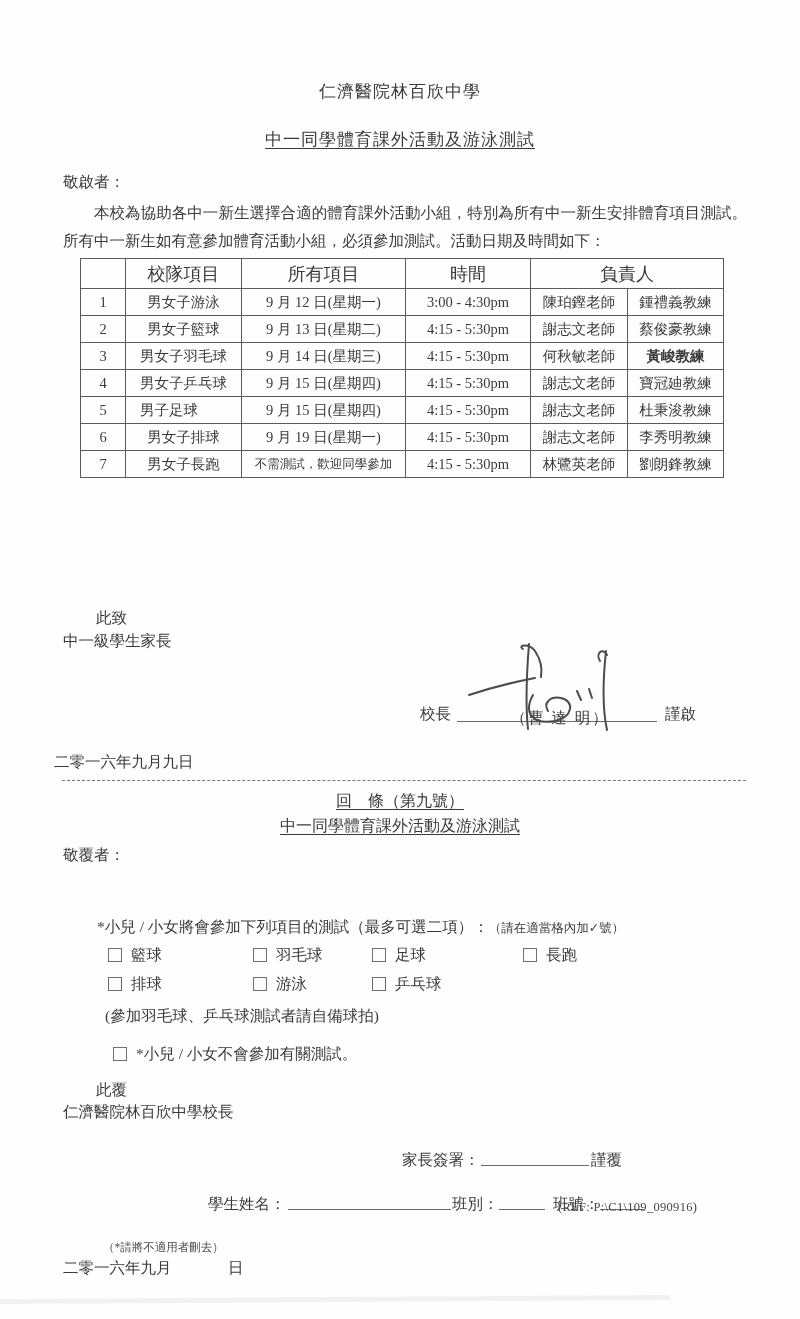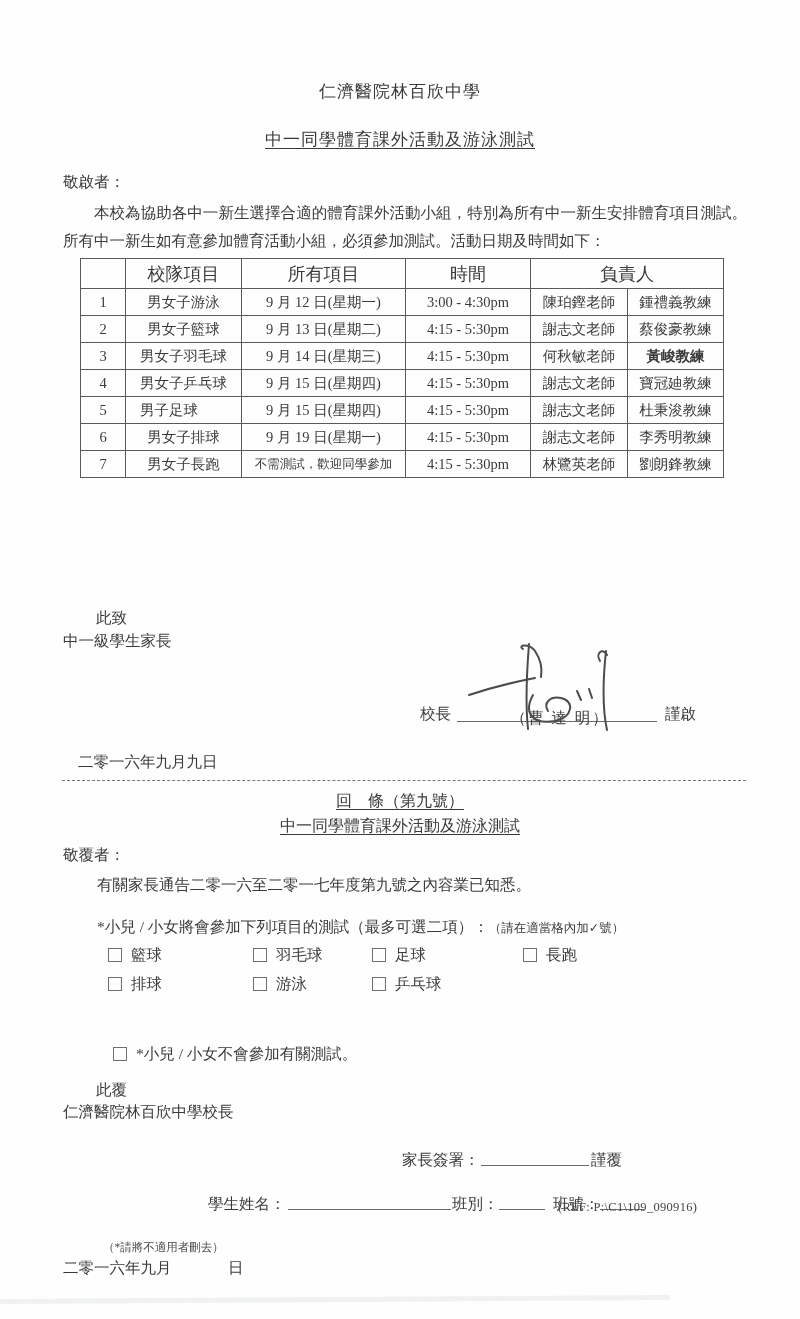--- a/index.html
+++ b/index.html
@@ -139,29 +139,28 @@
       <path d="M4,52 C28,44 44,40 70,35"></path>
       <path d="M58,6 C52,2 64,0 70,8 C74,14 78,22 76,34"></path>
       <path d="M64,1 C62,26 60,58 63,86"></path>
       <path d="M68,52 C58,70 68,82 90,78 C108,74 110,58 96,55 C85,53 78,60 83,68"></path>
       <path d="M112,48 l4,9 M124,46 l3,9"></path>
       <path d="M135,18 C130,10 138,4 142,12"></path>
       <path d="M141,8 C138,36 137,64 142,87"></path>
     </g>
   </svg>
 
-  <div class="abs body-text" style="left:78px; top:748px;">二零一六年九月九日</div>
+  <div class="abs body-text" style="left:54px; top:748px;">二零一六年九月九日</div>
 
   <div class="abs dashed-sep" style="left:62px; top:780px; width:684px;"></div>
 
   <div class="abs center" style="top:791px; font-size:16px;"><span class="u">回　條（第九號）</span></div>
   <div class="abs center" style="top:816px; font-size:16px;"><span class="u">中一同學體育課外活動及游泳測試</span></div>
 
   <div class="abs body-text" style="left:63px; top:841px;">敬覆者：</div>
-  <div class="abs body-text" style="left:97px; top:871px;">有關家長通告二零一六至二零一七年度第九號之內容業已知悉。</div>
 
   <div class="abs body-text" style="left:97px; top:913px;"><span>*小兒 / 小女將會參加下列項目的測試（最多可選二項）：</span><span class="hint">（請在適當格內加✓號）</span></div>
 
   <div class="abs" style="left:108px; top:945px;">
     <span class="checkbox"></span><span class="opt-label">籃球</span>
   </div>
   <div class="abs" style="left:253px; top:945px;">
     <span class="checkbox"></span><span class="opt-label">羽毛球</span>
   </div>
   <div class="abs" style="left:372px; top:945px;">
@@ -174,20 +173,21 @@
   <div class="abs" style="left:108px; top:974px;">
     <span class="checkbox"></span><span class="opt-label">排球</span>
   </div>
   <div class="abs" style="left:253px; top:974px;">
     <span class="checkbox"></span><span class="opt-label">游泳</span>
   </div>
   <div class="abs" style="left:372px; top:974px;">
     <span class="checkbox"></span><span class="opt-label">乒乓球</span>
   </div>
 
+  <div class="abs body-text" style="left:105px; top:1002px;">(參加羽毛球、乒乓球測試者請自備球拍)</div>
 
   <div class="abs" style="left:113px; top:1044px;">
     <span class="checkbox"></span><span class="opt-label">*小兒 / 小女不會參加有關測試。</span>
   </div>
 
   <div class="abs body-text" style="left:96px; top:1076px;">此覆</div>
   <div class="abs body-text" style="left:63px; top:1098px;">仁濟醫院林百欣中學校長</div>
 
   <div class="abs body-text" style="left:402px; top:1146px;">家長簽署：</div>
   <span class="abs sign-line" style="left:481px; top:1146px; width:108px; height:20px;"></span>

